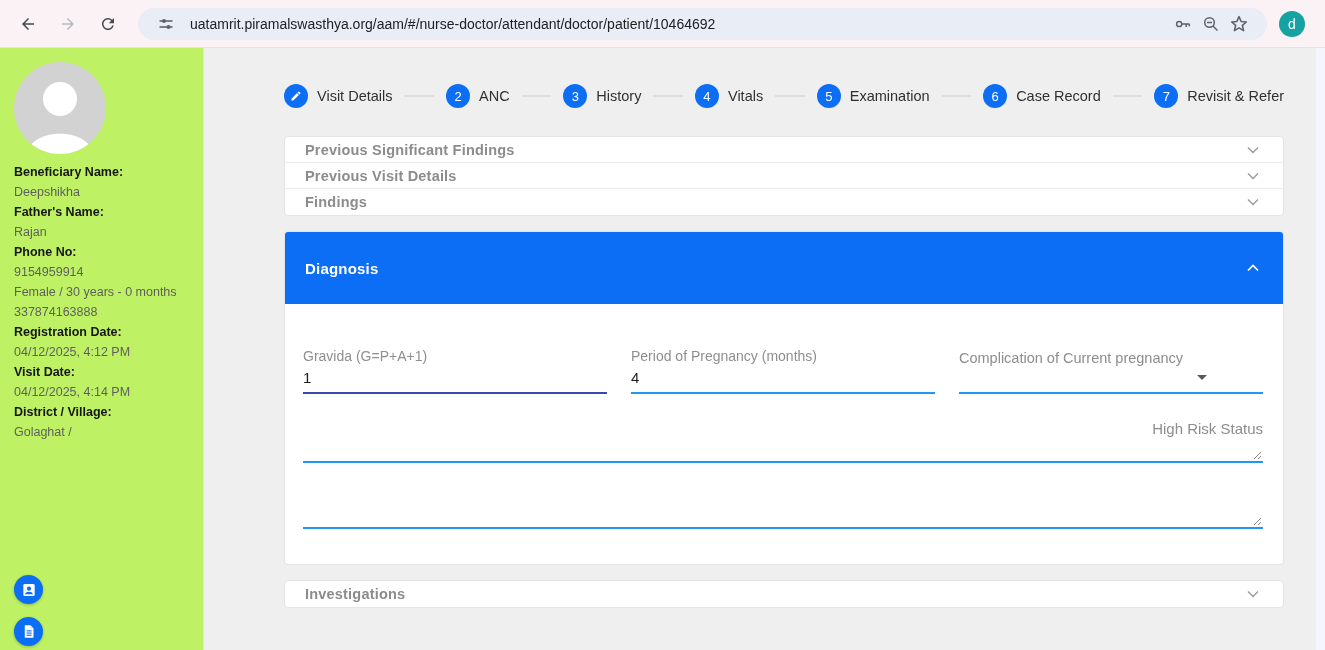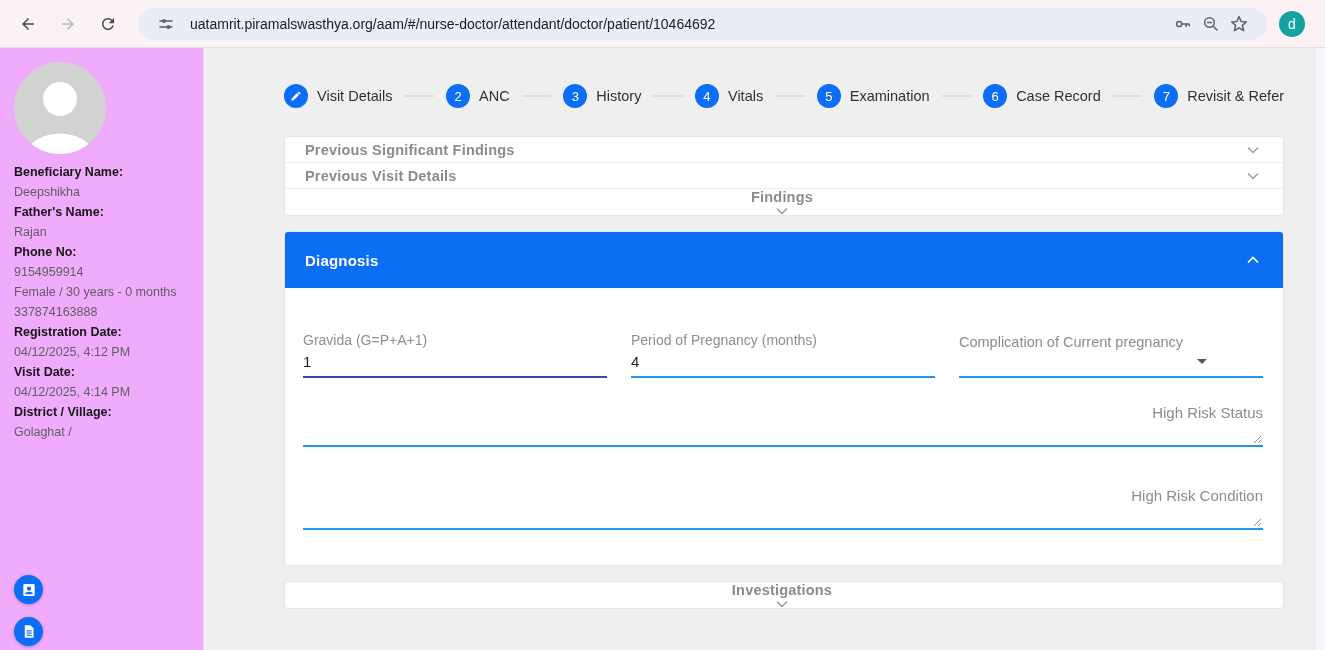--- a/index.html
+++ b/index.html
@@ -12,21 +12,21 @@
   .omnibox { flex:1; height:32px; background:#e9edf6; border-radius:16px; margin-left:10px; display:flex; align-items:center; padding:0 14px; min-width:0; }
   .omni-url { flex:1; font-size:14px; color:#202124; margin-left:10px; white-space:nowrap; overflow:hidden; }
   .omni-icon { flex:none; display:flex; align-items:center; justify-content:center; width:28px; height:28px; cursor:pointer; }
   .profile-avatar { width:26px; height:26px; border-radius:50%; background:#16a2a0; color:#fff; font-size:14px; display:flex; align-items:center; justify-content:center; margin:0 12px 0 12px; flex:none; cursor:pointer; }
 
   
   .page { display:flex; height:602px; position:relative; }
   .scroll-strip { position:absolute; right:0; top:0; bottom:0; width:9px; background:#f4f6fc; }
 
   
-  .sidebar { width:204px; flex:none; background:#f0abfc; border-right:1px solid #e3e3e3; padding:14px; position:relative; }
+  .sidebar { width:204px; flex:none; background:#bef264; border-right:1px solid #e3e3e3; padding:14px; position:relative; }
   .avatar-lg { width:92px; height:92px; border-radius:50%; background:#d2d2d2; overflow:hidden; margin-bottom:8px; }
   .info-label { font-size:12.5px; font-weight:bold; color:#161616; line-height:20px; }
   .info-value { font-size:12.5px; color:#5f5f5f; line-height:20px; }
   .fab { position:absolute; left:14px; width:29px; height:29px; border-radius:50%; background:#0b6ef5; display:flex; align-items:center; justify-content:center; cursor:pointer; box-shadow:0 1px 3px rgba(0,0,0,.25); }
   .fab-1 { bottom:46px; }
   .fab-2 { bottom:4px; }
 
   
   .main { flex:1; padding:0 41px 0 80px; min-width:0; }
 
@@ -34,26 +34,26 @@
   .stepper { display:flex; align-items:center; margin-top:36px; height:24px; }
   .step { display:flex; align-items:center; flex:none; cursor:pointer; }
   .step-circle { width:24px; height:24px; border-radius:50%; background:#0b6ef5; color:#fff; font-size:13px; display:flex; align-items:center; justify-content:center; flex:none; }
   .step-label { margin-left:9px; font-size:14.5px; color:#303030; white-space:nowrap; }
   .step-connector { flex:1; height:2px; background:#dedede; margin:0 12px; min-width:18px; }
 
   
   .card { background:#fff; border:1px solid #e5e5e5; border-radius:4px; }
   .card-accordions { margin-top:28px; }
   .acc-row { height:26px; display:flex; align-items:center; justify-content:space-between; padding:0 24px 0 20px; border-bottom:1px solid #ededed; cursor:pointer; }
-  .acc-row:last-child { border-bottom:none;flex-direction:column; }
+  .acc-row:last-child { border-bottom:none; }
   .acc-title { font-size:14.5px; font-weight:600; color:#8c8c8c; letter-spacing:.2px; }
 
   
   .card-diagnosis { margin-top:15px; overflow:hidden; }
-  .diag-header { height:56px; background:#0b6ef5; display:flex; align-items:center; justify-content:space-between; padding:0 24px 0 20px; cursor:pointer; }
+  .diag-header { height:72px; background:#0b6ef5; display:flex; align-items:center; justify-content:space-between; padding:0 24px 0 20px; cursor:pointer; }
   .diag-title { color:#fff; font-size:15px; font-weight:bold; letter-spacing:.2px; }
   .diag-body { padding:44px 20px 35px 18px; }
   .fields-row { display:grid; grid-template-columns:1fr 1fr 1fr; gap:24px; }
   .fld-label { font-size:14px; color:#8f8f8f; display:block; }
   .fld-input { width:100%; border:none; outline:none; background:transparent; font-family:"Liberation Sans",sans-serif; font-size:15px; color:#1d1d1d; padding:5px 0 6px; border-bottom:2px solid #2196f3; }
   .fld-input.indigo { border-bottom-color:#3949ab; }
   .select-field { position:relative; display:flex; align-items:flex-end; padding-bottom:26px; border-bottom:2px solid #2196f3; font-size:14.5px; color:#8d8d8d; cursor:pointer; }
   .caret-down { position:absolute; right:56px; bottom:12px; width:0; height:0; border-left:5px solid transparent; border-right:5px solid transparent; border-top:5px solid #5a5a5a; }
   .ta-block { margin-top:26px; }
   .ta-block + .ta-block { margin-top:40px; }
@@ -273,21 +273,20 @@
             <span class="resize-handle">
               <svg width="9" height="9" viewBox="0 0 9 9" stroke="#8a8a8a" stroke-width="1">
                   <line x1="8" y1="1" x2="1" y2="8"></line>
                   <line x1="8" y1="5" x2="5" y2="8"></line>
                 </svg>
             </span>
           </div>
         </div>
 
         <div class="ta-block">
-          <div class="ta-label">High Risk Condition</div>
           <div class="ta-area">
             <span class="resize-handle">
               <svg width="9" height="9" viewBox="0 0 9 9" stroke="#8a8a8a" stroke-width="1">
                   <line x1="8" y1="1" x2="1" y2="8"></line>
                   <line x1="8" y1="5" x2="5" y2="8"></line>
                 </svg>
             </span>
           </div>
         </div>
       </div>

